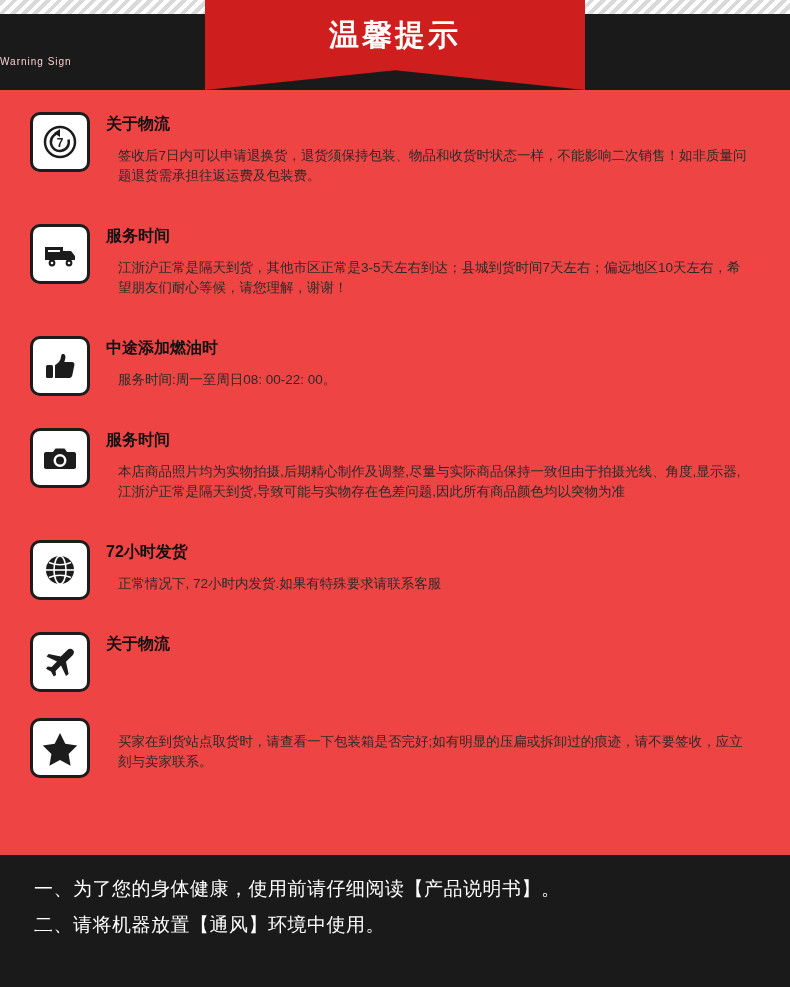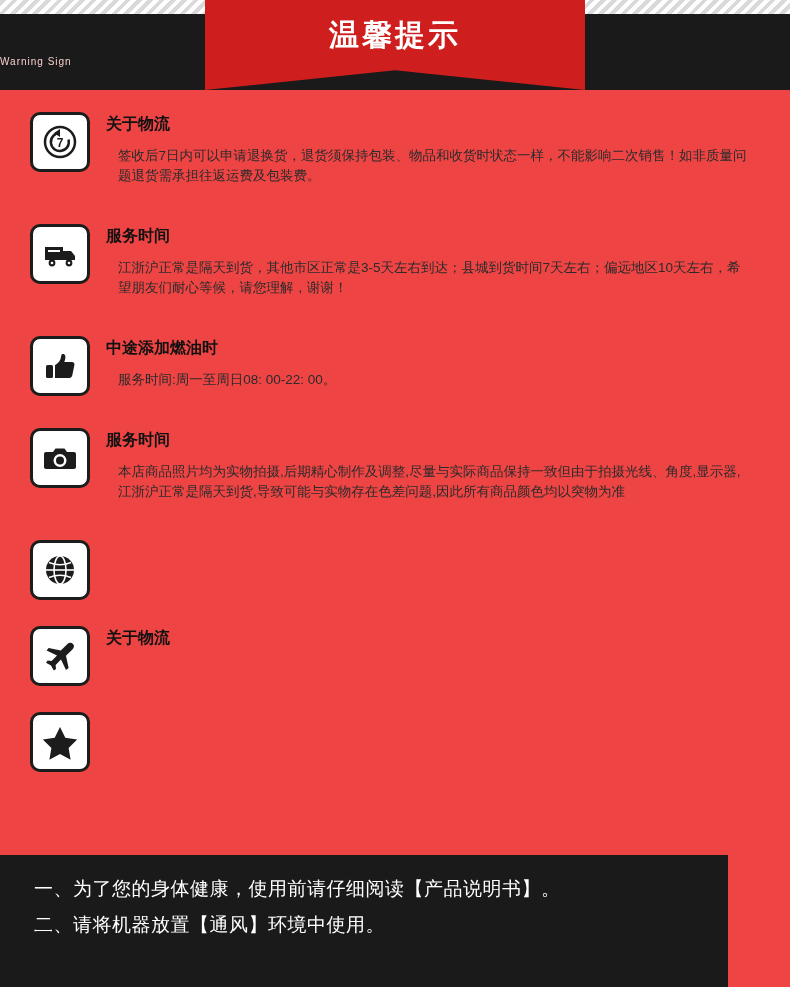--- a/index.html
+++ b/index.html
@@ -105,21 +105,21 @@
     line-height: 20px;
     color: #2b2b2b;
     margin: 12px;
   }
 
   
   .footer {
     position: absolute;
     left: 0;
     bottom: 0;
-    width: 728px;
+    width: 790px;
     height: 132px;
     background: #1a1a1a;
     color: #ffffff;
     padding: 16px 34px 0 34px;
   }
   .footer-line {
     font-size: 19px;
     line-height: 36px;
     letter-spacing: 0.5px;
     white-space: nowrap;
@@ -202,40 +202,45 @@
     <div class="row">
       <div class="icon-box">
         <svg width="40" height="40" viewBox="0 0 40 40">
           <circle cx="20" cy="20" r="14" fill="#1c1c1c"></circle>
           <ellipse cx="20" cy="20" rx="6" ry="14" fill="none" stroke="#fff" stroke-width="1.6"></ellipse>
           <line x1="6" y1="20" x2="34" y2="20" stroke="#fff" stroke-width="1.6"></line>
           <path d="M9 12.5 Q20 17 31 12.5" fill="none" stroke="#fff" stroke-width="1.4"></path>
           <path d="M9 27.5 Q20 23 31 27.5" fill="none" stroke="#fff" stroke-width="1.4"></path>
         </svg>
       </div>
+      <div class="row-text">
+        <p class="row-title">72小时发货</p>
+        <p class="row-body">正常情况下, 72小时内发货.如果有特殊要求请联系客服</p>
+      </div>
     </div>
 
     <div class="row">
       <div class="icon-box">
         <svg width="40" height="40" viewBox="0 0 40 40">
           <path d="M33 8 C34.6 9.6 34.2 11.6 32.4 13.4 L26 19.8 L28.6 32 L26 34 L21 23.6 L15.6 29 L16 33 L13.8 34.6 L11 29.6 L6 26.8 L7.6 24.6 L11.6 25 L17 19.6 L6.6 14.6 L8.6 12 L20.8 14.6 L27.2 8.2 C29 6.4 31.4 6.4 33 8 Z" fill="#1c1c1c"></path>
         </svg>
       </div>
       <div class="row-text">
         <p class="row-title">关于物流</p>
       </div>
     </div>
 
     <div class="row">
       <div class="icon-box">
         <svg width="40" height="40" viewBox="0 0 40 40">
           <path d="M20 5 L25.3 15.8 L37.2 17.5 L28.6 25.9 L30.6 37.7 L20 32.1 L9.4 37.7 L11.4 25.9 L2.8 17.5 L14.7 15.8 Z" fill="#1c1c1c"></path>
         </svg>
       </div>
       <div class="row-text">
+        <p class="row-body">买家在到货站点取货时，请查看一下包装箱是否完好;如有明显的压扁或拆卸过的痕迹，请不要签收，应立刻与卖家联系。</p>
       </div>
     </div>
 
   </div>
 
   <div class="footer">
     <div class="footer-line">一、为了您的身体健康，使用前请仔细阅读【产品说明书】。</div>
     <div class="footer-line">二、请将机器放置【通风】环境中使用。</div>
   </div>
 

